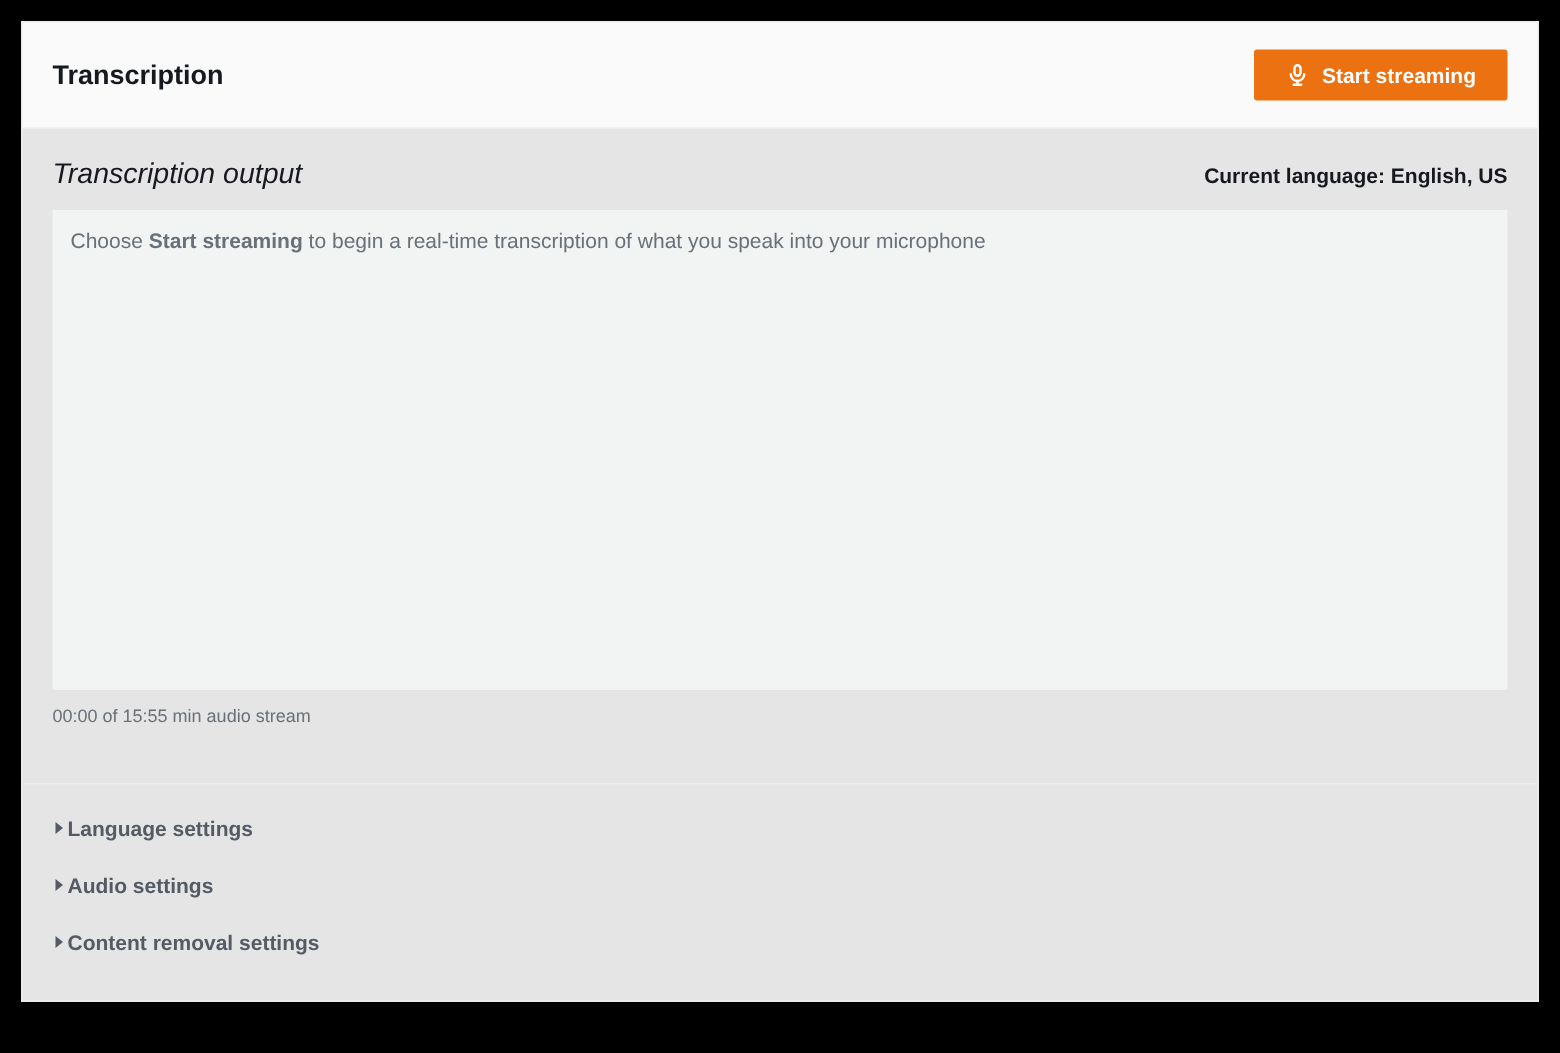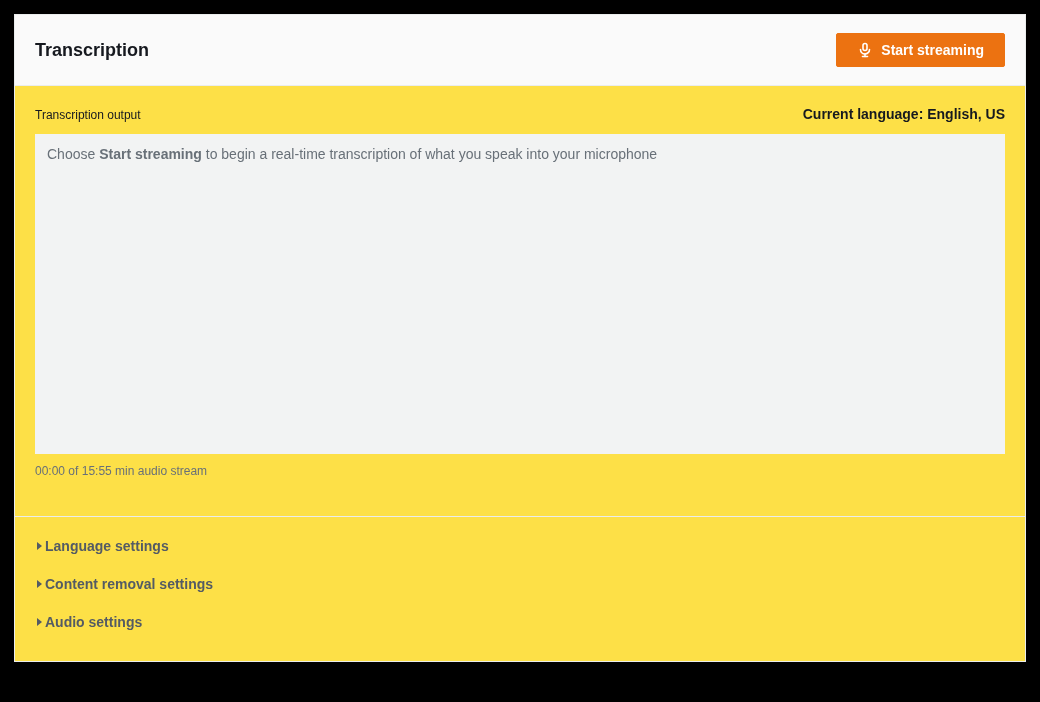--- a/index.html
+++ b/index.html
@@ -11,21 +11,21 @@
       background: #000;
       font-family: "Amazon Ember", "Helvetica Neue", Arial, sans-serif;
       display: flex;
       justify-content: center;
       align-items: flex-start;
       padding: 14px;
       width: 1040px;
       height: 702px;
     }
     .panel {
-      background: #fde047;
+      background: #e5e5e5;
       width: 100%;
       border: 1px solid #eaeded;
       box-shadow: 0 1px 1px rgba(0,0,0,0.05);
     }
     .panel-header {
       display: flex;
       justify-content: space-between;
       align-items: center;
       padding: 18px 20px;
       background: #fafafa;
@@ -74,23 +74,24 @@
     .panel-body {
       padding: 20px;
     }
     .output-header {
       display: flex;
       justify-content: space-between;
       align-items: baseline;
       margin-bottom: 12px;
     }
     .output-label {
-      font-size: 12px;
+      font-size: 19px;
       color: #16191f;
       font-weight: 400;
+      font-style: italic;
     }
     .language-label {
       font-size: 14px;
       color: #16191f;
       font-weight: 700;
     }
     .transcription-area {
       background: #f2f3f3;
       padding: 12px 12px;
       min-height: 320px;
@@ -175,24 +176,24 @@
           </svg>
       </span>
       <span class="expandable-label">Language settings</span>
     </div>
     <div class="expandable">
       <span class="expandable-caret">
         <svg width="8" height="10" viewBox="0 0 8 10">
             <path d="M1 1 L6 5 L1 9 Z" fill="#545b64"></path>
           </svg>
       </span>
-      <span class="expandable-label">Content removal settings</span>
+      <span class="expandable-label">Audio settings</span>
     </div>
     <div class="expandable">
       <span class="expandable-caret">
         <svg width="8" height="10" viewBox="0 0 8 10">
             <path d="M1 1 L6 5 L1 9 Z" fill="#545b64"></path>
           </svg>
       </span>
-      <span class="expandable-label">Audio settings</span>
+      <span class="expandable-label">Content removal settings</span>
     </div>
   </div>
 </div>
 
 </body></html>

